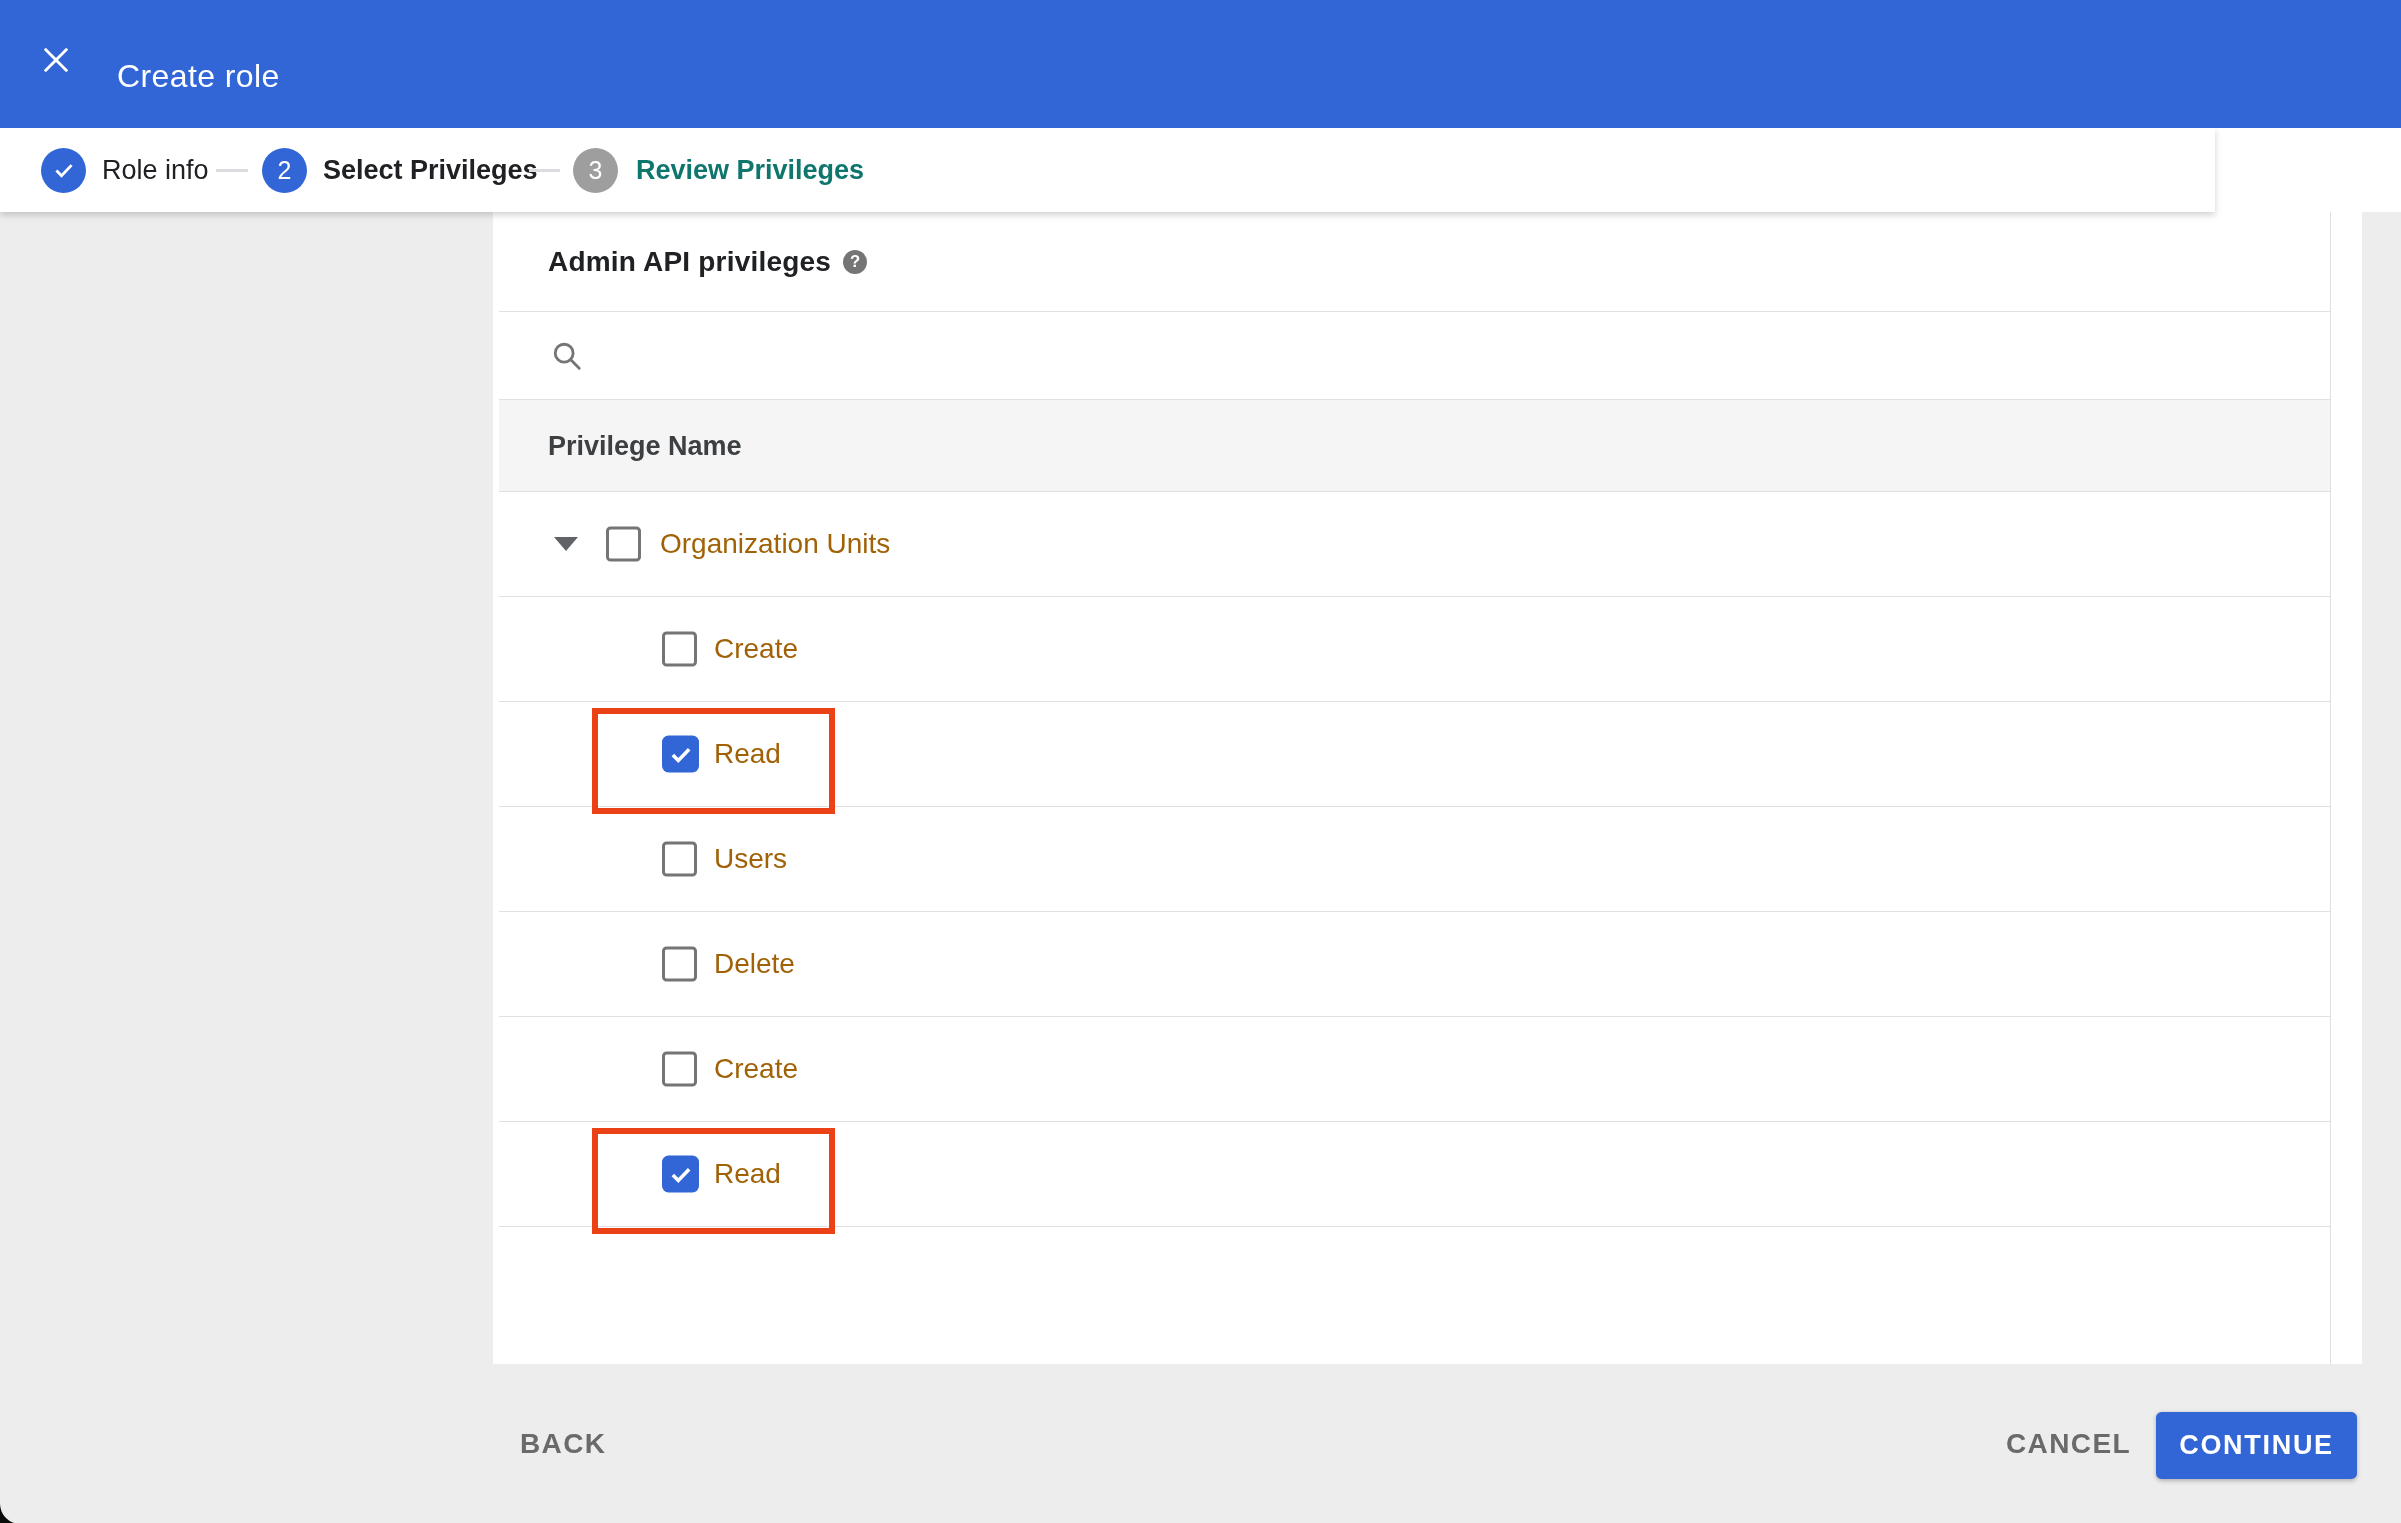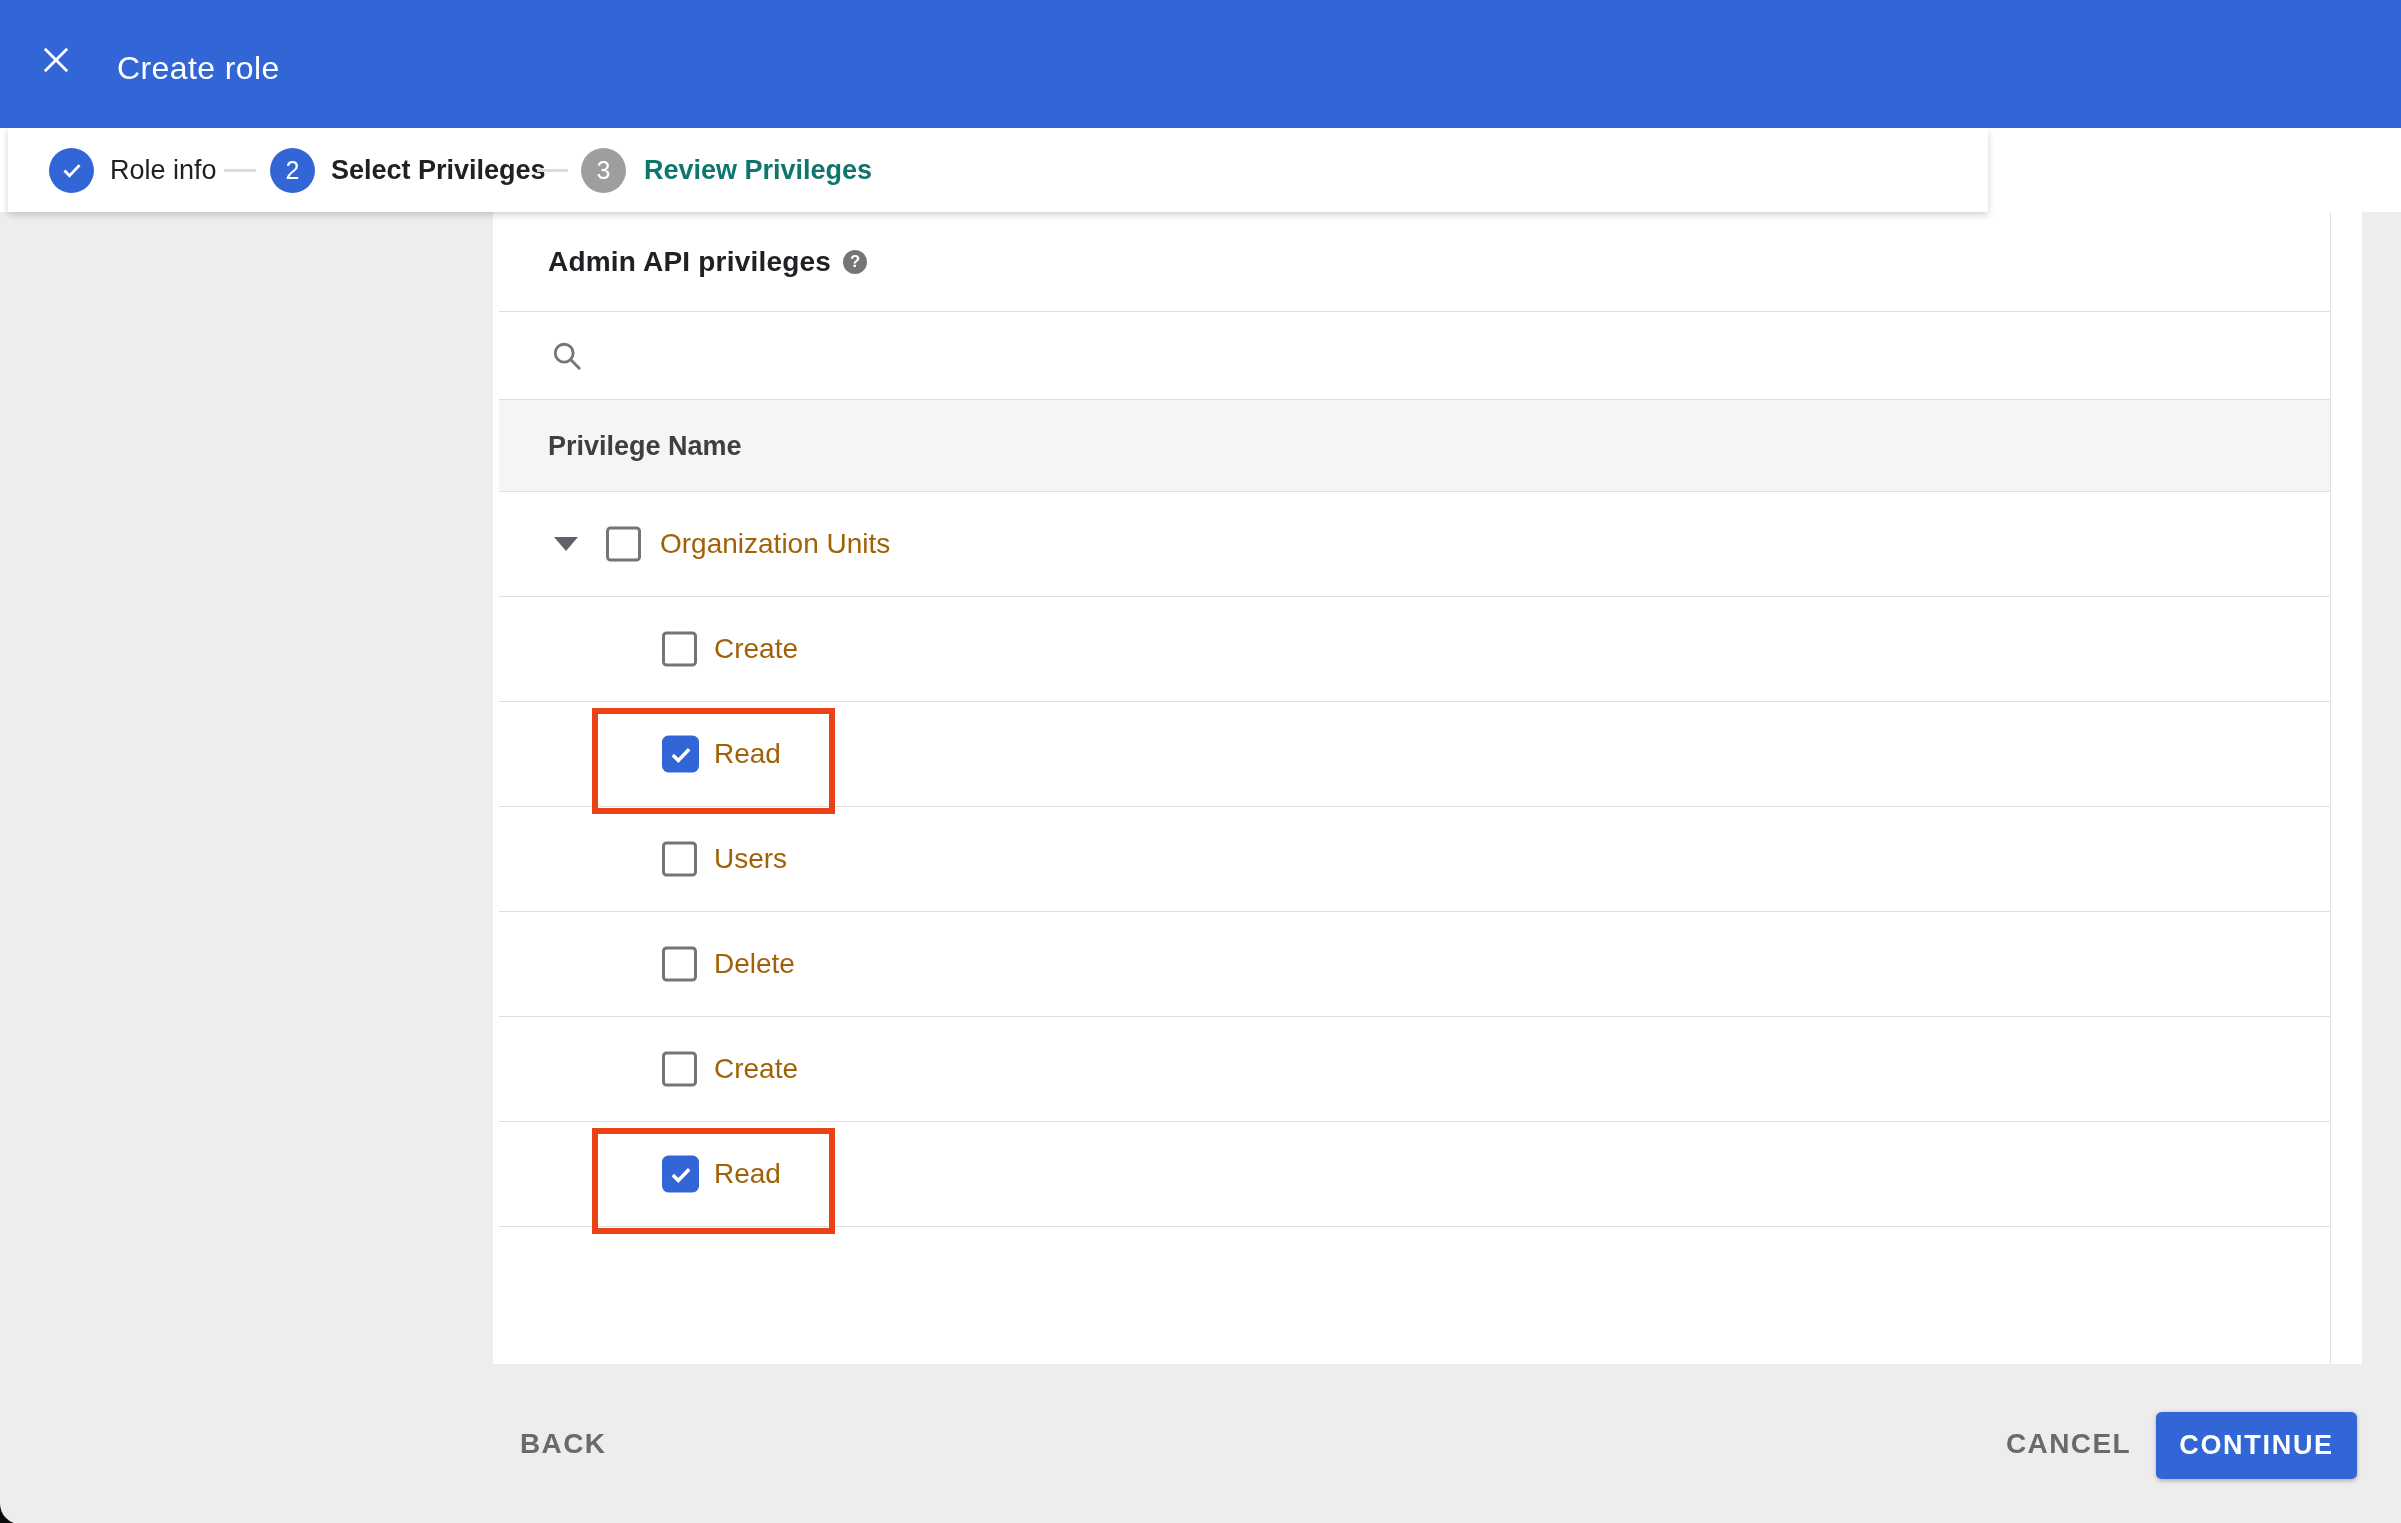--- a/index.html
+++ b/index.html
@@ -5,26 +5,26 @@
   * { margin:0; padding:0; box-sizing:border-box; }
   html,body { width:2401px; height:1524px; }
   body { font-family:"Liberation Sans","DejaVu Sans",sans-serif; position:relative;
          background:#fff; overflow:hidden; }
 
   
   .appbar { position:absolute; left:0; top:0; width:2401px; height:128px;
             background:#3266d6; z-index:6; }
   .close-btn { position:absolute; left:28px; top:32px; width:56px; height:56px;
                display:flex; align-items:center; justify-content:center; cursor:pointer; }
-  .app-title { position:absolute; left:117px; top:4px; height:128px; display:flex;
+  .app-title { position:absolute; left:117px; top:12px; height:128px; display:flex;
                align-items:center; color:#fff; font-size:32px; font-weight:400;
                letter-spacing:0.4px; }
 
   
-  .stepper { position:absolute; left:8px; top:128px; width:1980px; height:84px;
+  .stepper { position:absolute; left:0; top:128px; width:2215px; height:84px;
              background:#fff; z-index:5; box-shadow:0 2.8px 6.5px rgba(0,0,0,.18);text-align:right; }
   .step-circle { position:absolute; top:19.5px; width:45px; height:45px; border-radius:50%;
                  display:flex; align-items:center; justify-content:center;
                  color:#fff; font-size:25px; }
   .step-circle.done, .step-circle.active { background:#3266d6; }
   .step-circle.future { background:#9e9e9e; }
   .step-label { position:absolute; top:0; height:84px; display:flex; align-items:center;
                 font-size:27px; }
   .step-label.done { color:#202124; font-weight:400; }
   .step-label.active { color:#202124; font-weight:700; }

